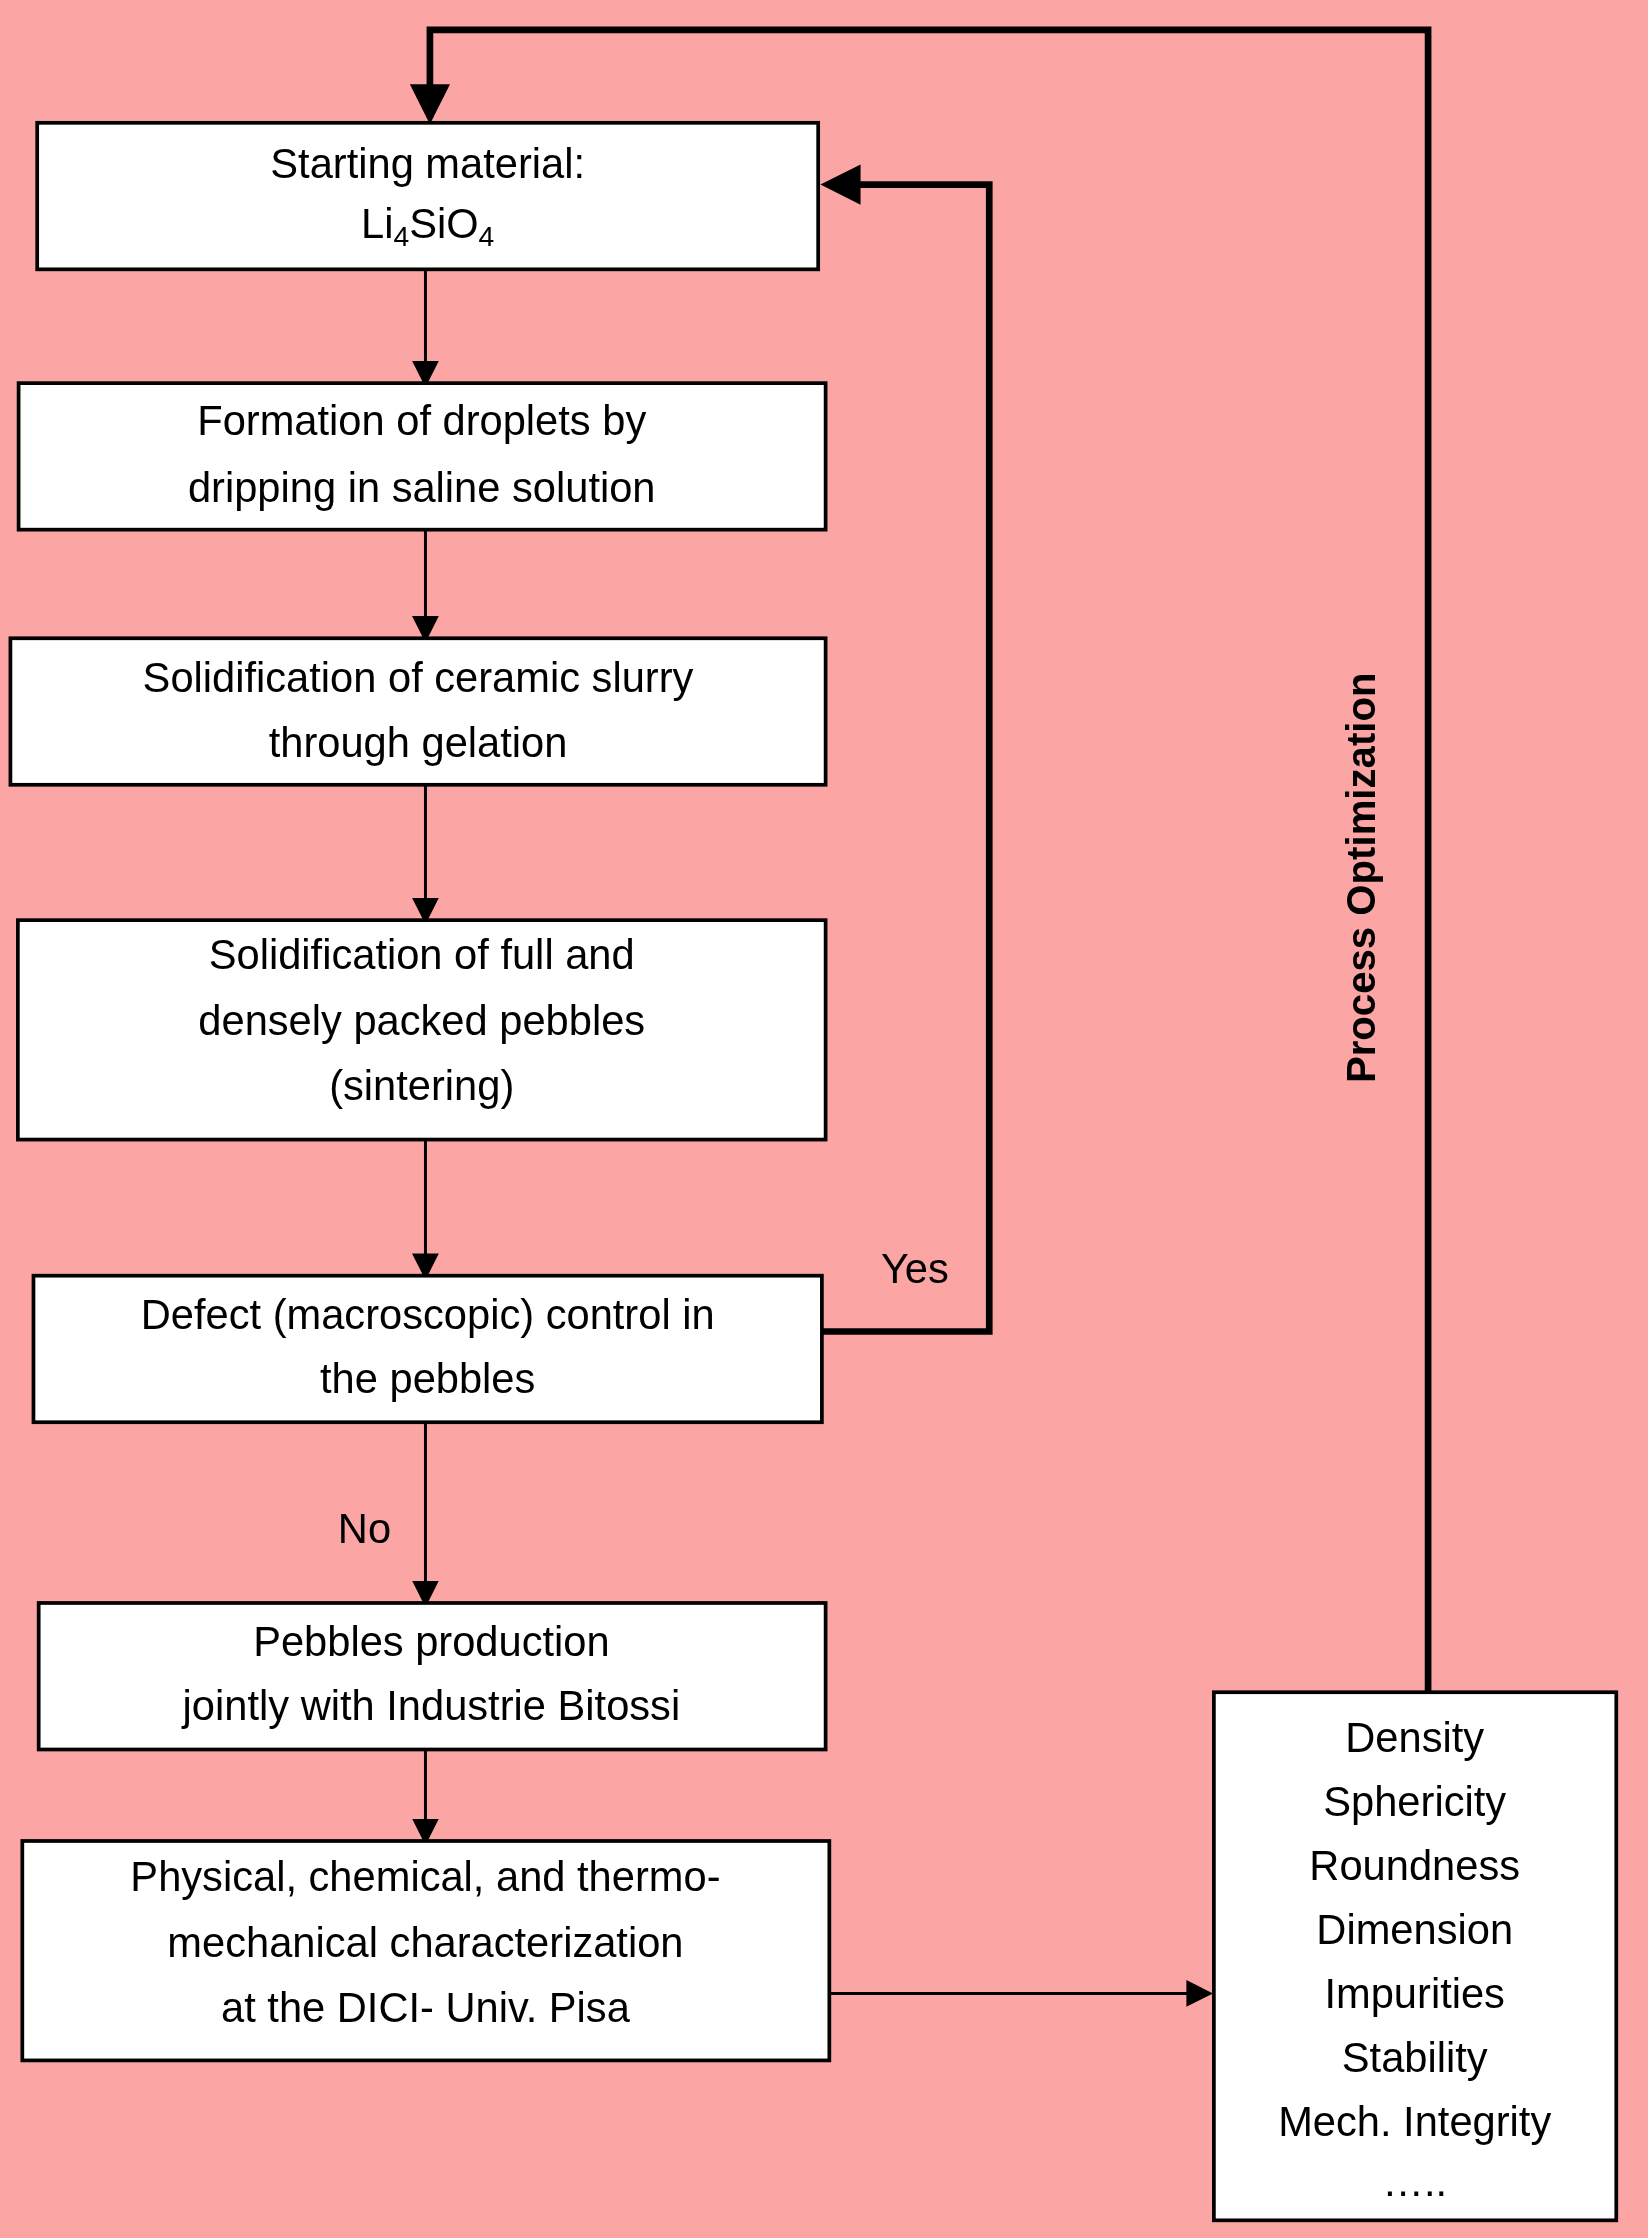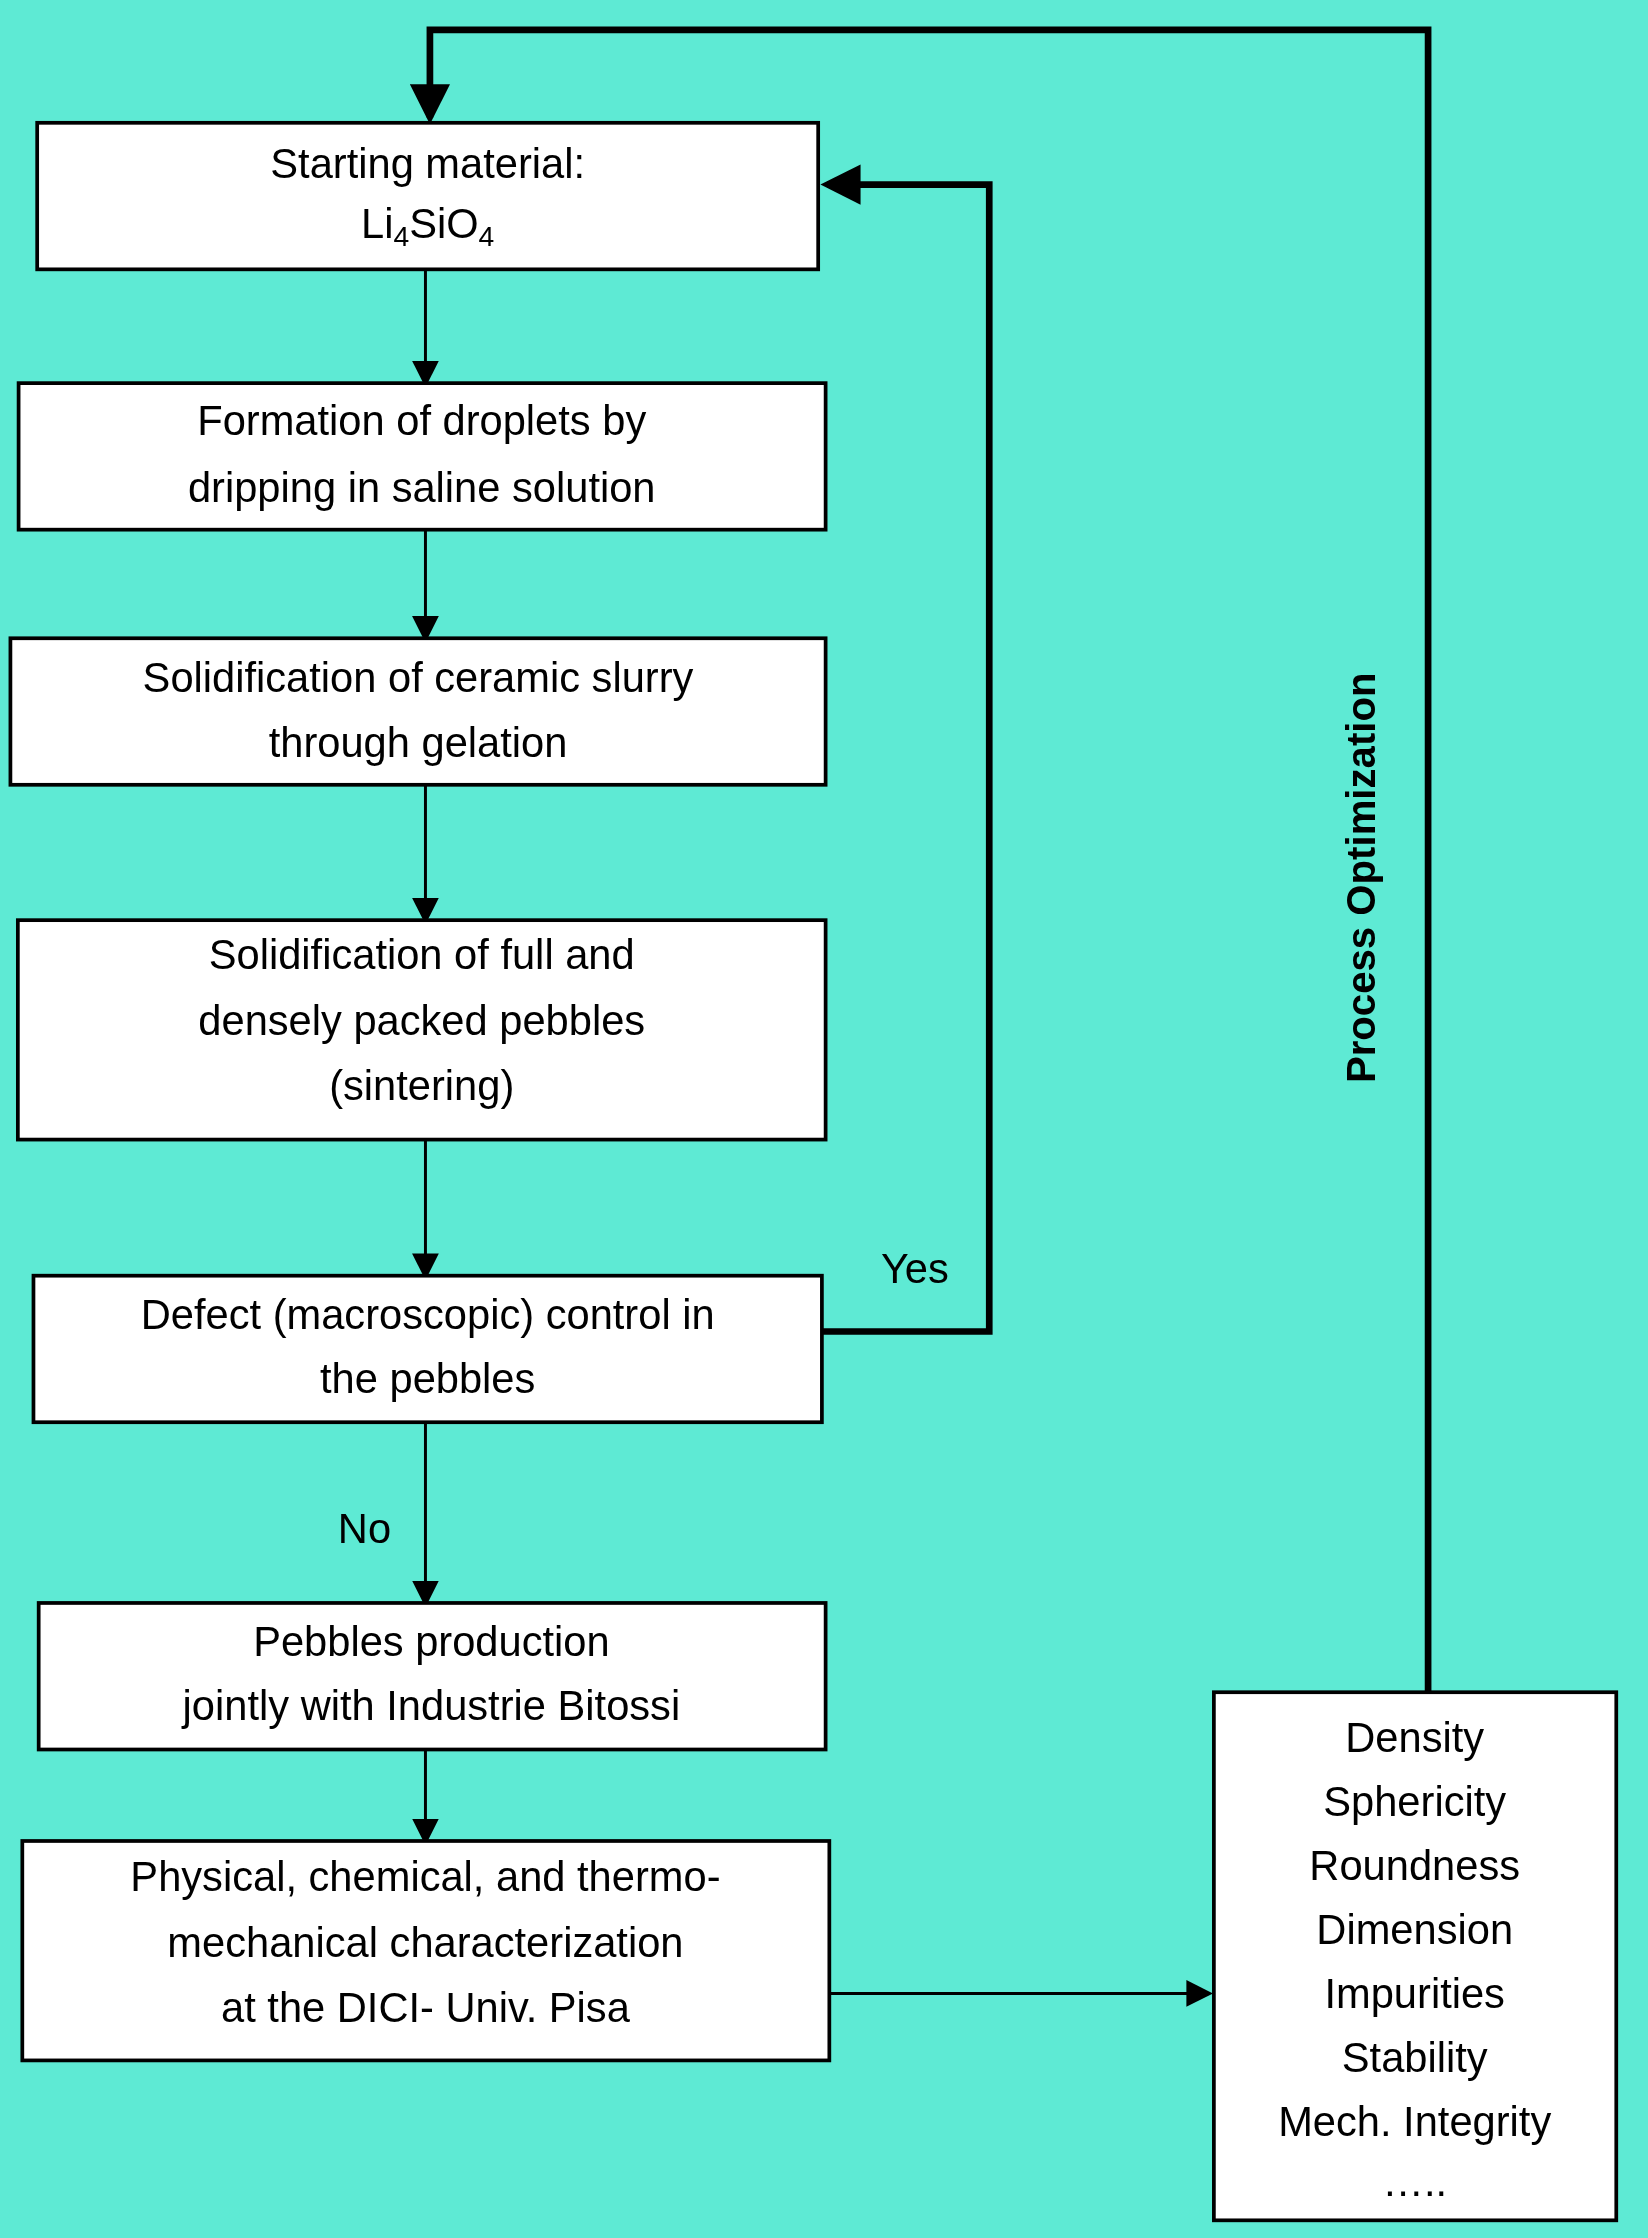--- a/index.html
+++ b/index.html
@@ -7,21 +7,21 @@
     padding: 0;
     background: #ffffff;
   }
   body {
     font-family: "Liberation Sans", sans-serif;
   }
   #page {
     position: relative;
     width: 1649px;
     height: 2239px;
-    background: #5eead4;
+    background: #fca5a5;
     overflow: hidden;
   }
   svg.flow {
     position: absolute;
     top: 0;
     left: 0;
     width: 1649px;
     height: 2239px;
   }
   .box-rect {

